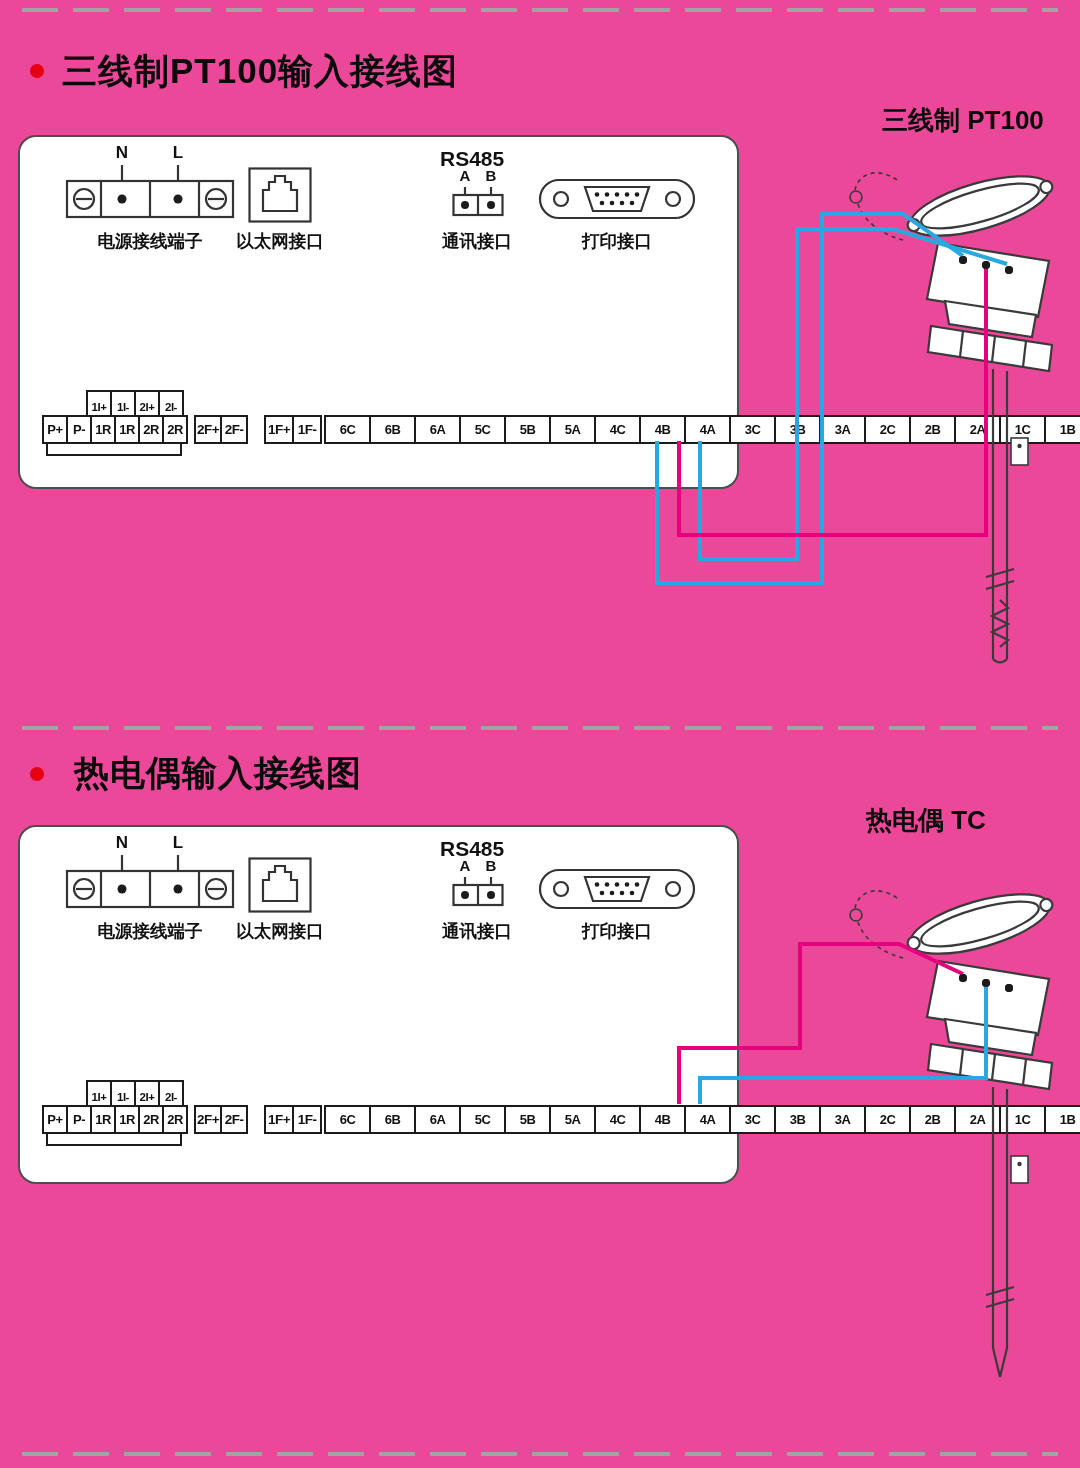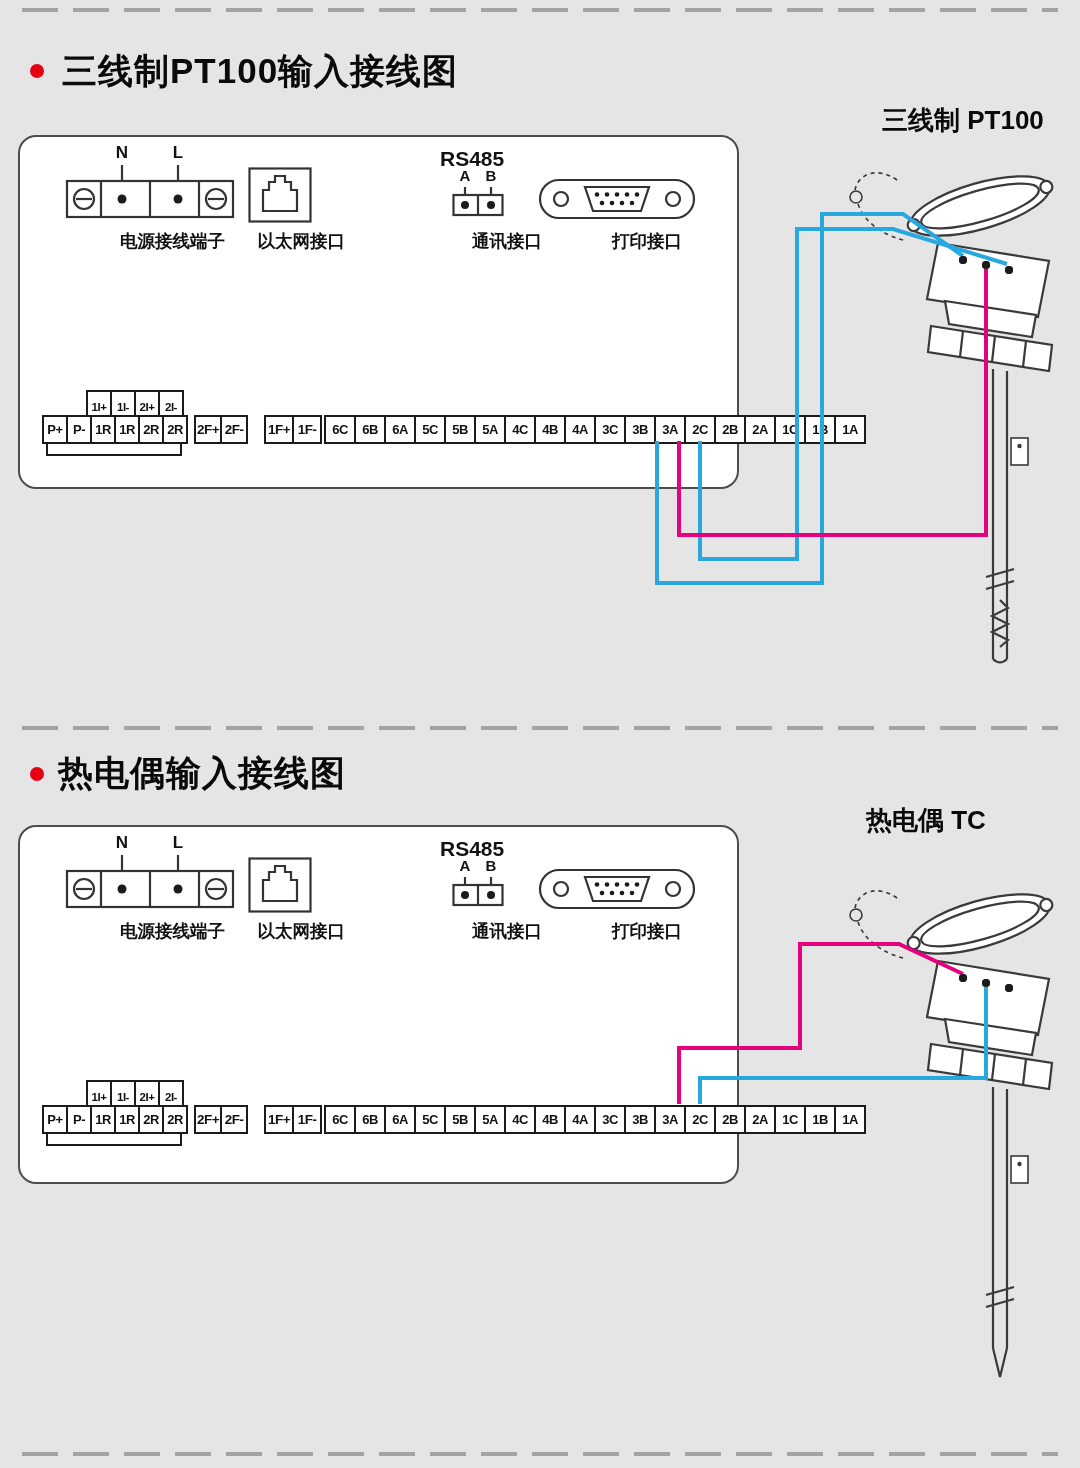--- a/index.html
+++ b/index.html
@@ -1,38 +1,38 @@
 <!DOCTYPE html>
 <html><head>
 <meta charset="utf-8">
 <style>
   html,body{margin:0;padding:0;background:#fff;}
-  .page{position:relative;width:1080px;height:1468px;background:#e5e5e5;overflow:hidden;
+  .page{position:relative;width:1080px;height:1468px;background:#ec4899;overflow:hidden;
         font-family:"Liberation Sans",sans-serif;color:#111;}
   .dash{position:absolute;left:22px;right:22px;height:3.5px;
         background:repeating-linear-gradient(90deg,#a3a3a3 0 36px,transparent 36px 51px);}
   .bullet{position:absolute;width:14px;height:14px;border-radius:50%;background:#e60012;}
   .sec-title{position:absolute;font-size:35px;font-weight:bold;color:#0a0a0a;letter-spacing:1px;white-space:nowrap;}
   .sensor-label{position:absolute;font-size:26px;font-weight:bold;color:#0a0a0a;white-space:nowrap;}
   .panel{position:absolute;width:717px;border:2.5px solid #4d4d4d;border-radius:18px;background:#fff;}
   .panel.p1{height:350px;} .panel.p2{height:355px;}
   .nl{position:absolute;top:6px;width:16px;text-align:center;font-weight:bold;font-size:17px;}
   .ab{position:absolute;width:16px;text-align:center;font-weight:bold;font-size:15px;}
   .rs{position:absolute;width:74px;text-align:left;font-weight:bold;font-size:21px;}
   .comp{position:absolute;}
-  .clabel{position:absolute;top:92px;font-weight:bold;font-size:17.5px;text-align:right;white-space:nowrap;}
+  .clabel{position:absolute;top:92px;font-weight:bold;font-size:17.5px;text-align:center;white-space:nowrap;}
   .tgroup{position:absolute;top:278px;height:29px;display:flex;}
   .tgroup.aux{top:253px;height:34px;}
   .tcell{box-sizing:border-box;border:2px solid #1b1b1b;background:#fff;margin-right:-2px;
          display:flex;align-items:center;justify-content:center;font-weight:bold;font-size:13px;
          letter-spacing:-0.5px;color:#111;}
   .pw24 .tcell{width:26px;}
   .pw30 .tcell{width:28px;font-size:13.5px;}
   .pw28 .tcell{width:30px;font-size:13.5px;}
-  .pw21 .tcell{width:32px;}
+  .pw21 .tcell{width:47px;}
   .aux .tcell{font-size:11.5px;}
   .bracket{position:absolute;left:26px;top:305px;width:136px;height:14px;border:2px solid #1b1b1b;background:#fff;box-sizing:border-box;}
   .sensor{position:absolute;}
   .wires{position:absolute;left:0;top:0;z-index:30;pointer-events:none;}
 </style>
 </head>
 <body>
 
 <div class="page">
 
@@ -176,21 +176,21 @@
       <rect x="166" y="298" width="17" height="27" stroke-width="1.6" fill="#fff"></rect>
       <circle cx="174.5" cy="306" r="2.2" fill="#3a3a3a" stroke="none"></circle>
       <polyline points="155,460 163,468 147,476 163,484 147,492 163,500 155,507"></polyline>
     </g>
     <circle cx="118" cy="120" r="4" fill="#1b1b1b"></circle>
     <circle cx="141" cy="125" r="4" fill="#1b1b1b"></circle>
     <circle cx="164" cy="130" r="4" fill="#1b1b1b"></circle>
   </svg>
 
   <span class="bullet" style="left:30px;top:767px"></span>
-  <div class="sec-title" style="left:58px;top:750px">热电偶输入接线图</div>
+  <div class="sec-title" style="left:74px;top:750px">热电偶输入接线图</div>
   <div class="sensor-label" style="left:866px;top:803px">热电偶 TC</div>
 
   <div class="panel p2" style="left:18px;top:825px">
     <span class="nl" style="left:94px">N</span>
     <span class="nl" style="left:150px">L</span>
     <svg class="comp" style="left:45px;top:28px" width="170" height="58">
       <g stroke="#333" stroke-width="2.2" fill="none">
         <line x1="57" y1="0" x2="57" y2="30"></line>
           <line x1="113" y1="0" x2="113" y2="30"></line>
         <rect x="2" y="16" width="166" height="36" fill="#fff"></rect>

